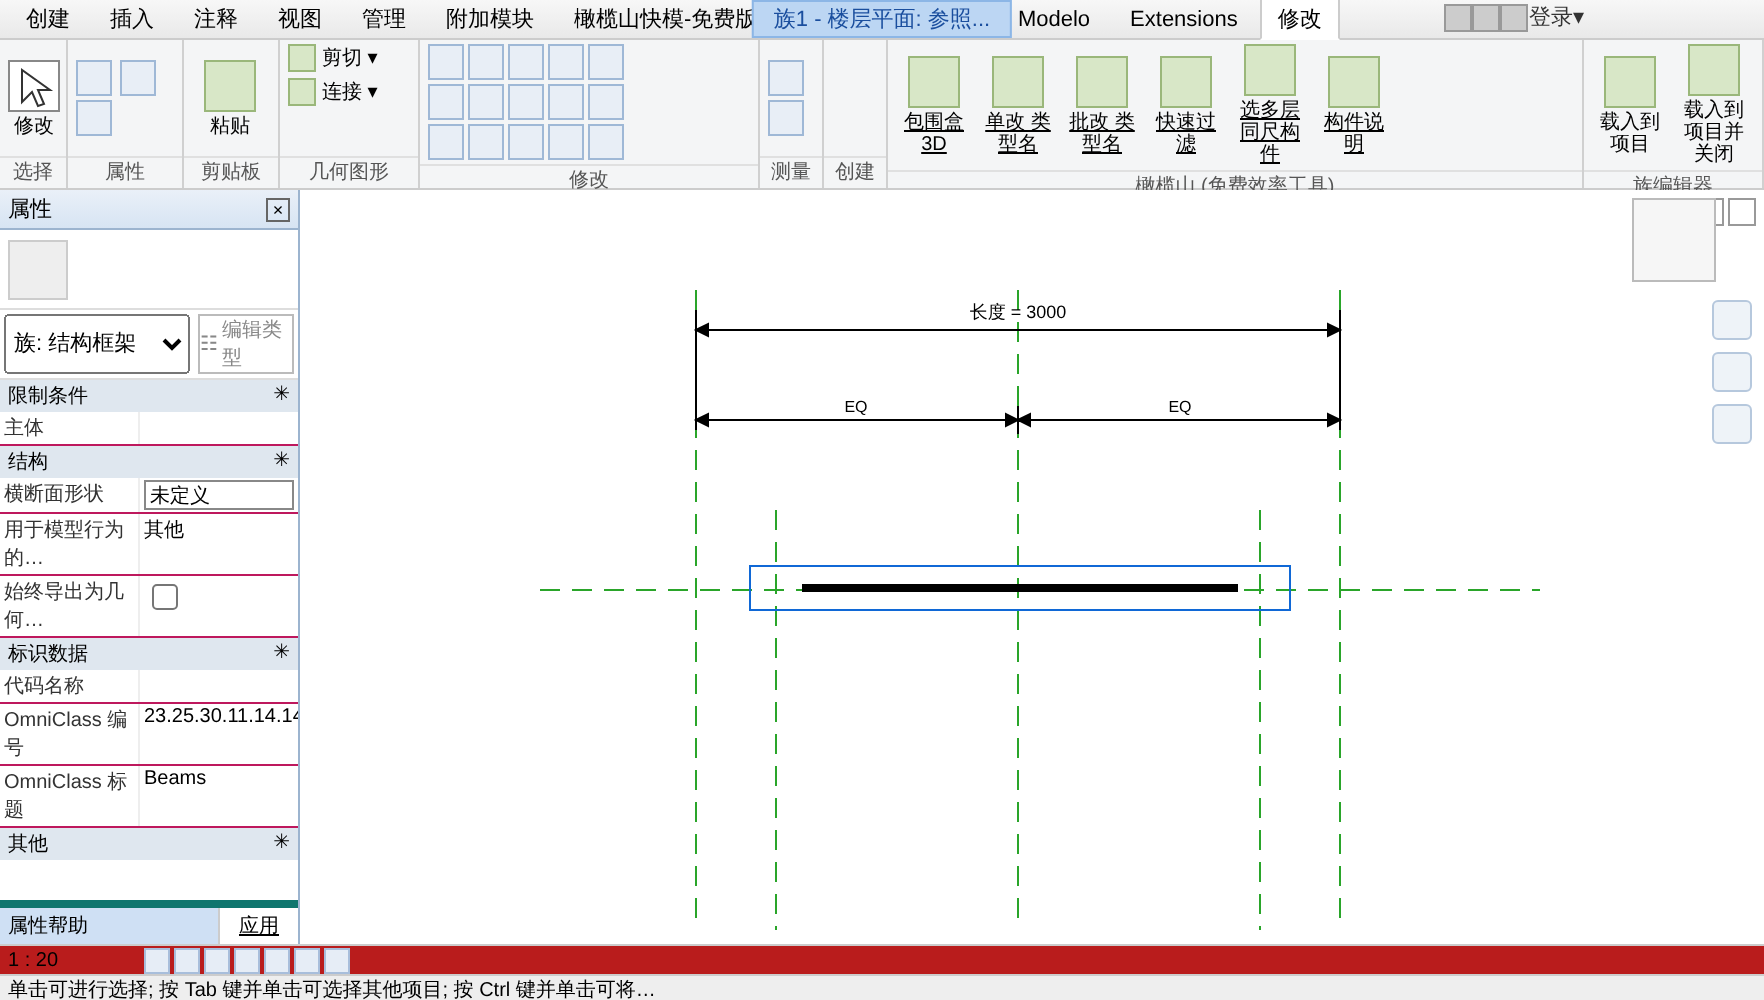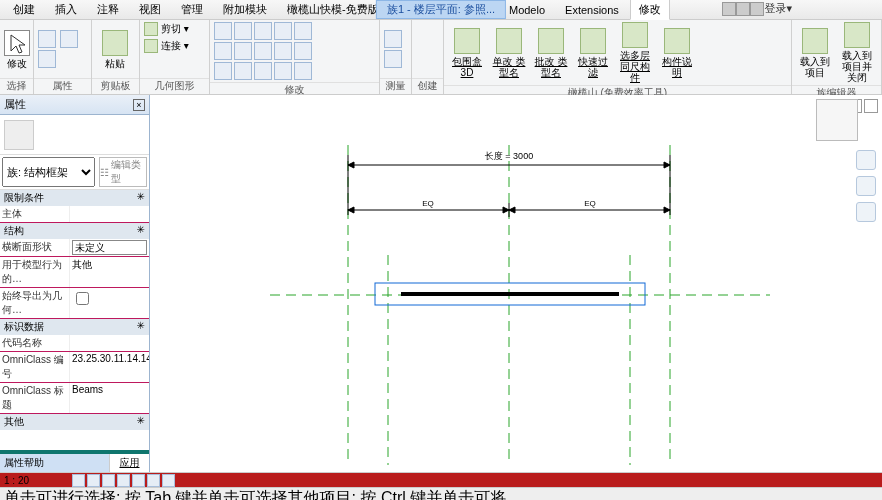--- a/index.html
+++ b/index.html
@@ -57,21 +57,21 @@
   .corner-tools .ic { width:14px; height:14px; border:1px solid #999;}
 
   
   svg.draw { position:absolute; inset:0; }
 
   
   .statusbar { height:15px; background:#b91c1c; border-top:1px solid #ccc; display:flex; align-items:center; font-size:10px; padding:0 4px; gap:8px;}
   .statusbar .scale { width:60px; }
   .status-icons { display:flex; gap:2px;}
   .status-icons .ic{ width:13px; height:13px; background:#e6edf6; border:1px solid #a8bedb;}
-  .hintbar { height:13px; background:#eee; border-top:1px solid #ccc; font-size:16px; padding:0 4px; overflow:hidden;}
+  .hintbar { height:13px; background:#eee; border-top:1px solid #ccc; font-size:10px; padding:0 4px; overflow:hidden;}
 
   .chev::after{content:"▾"; font-size:8px; color:#666; margin-left:2px;}
 </style>
 </head>
 <body>
 
 <div class="title-overlay">族1 - 楼层平面: 参照...</div>
 <div class="login-cluster">
   <span class="ic"></span>
   <span class="ic"></span>

